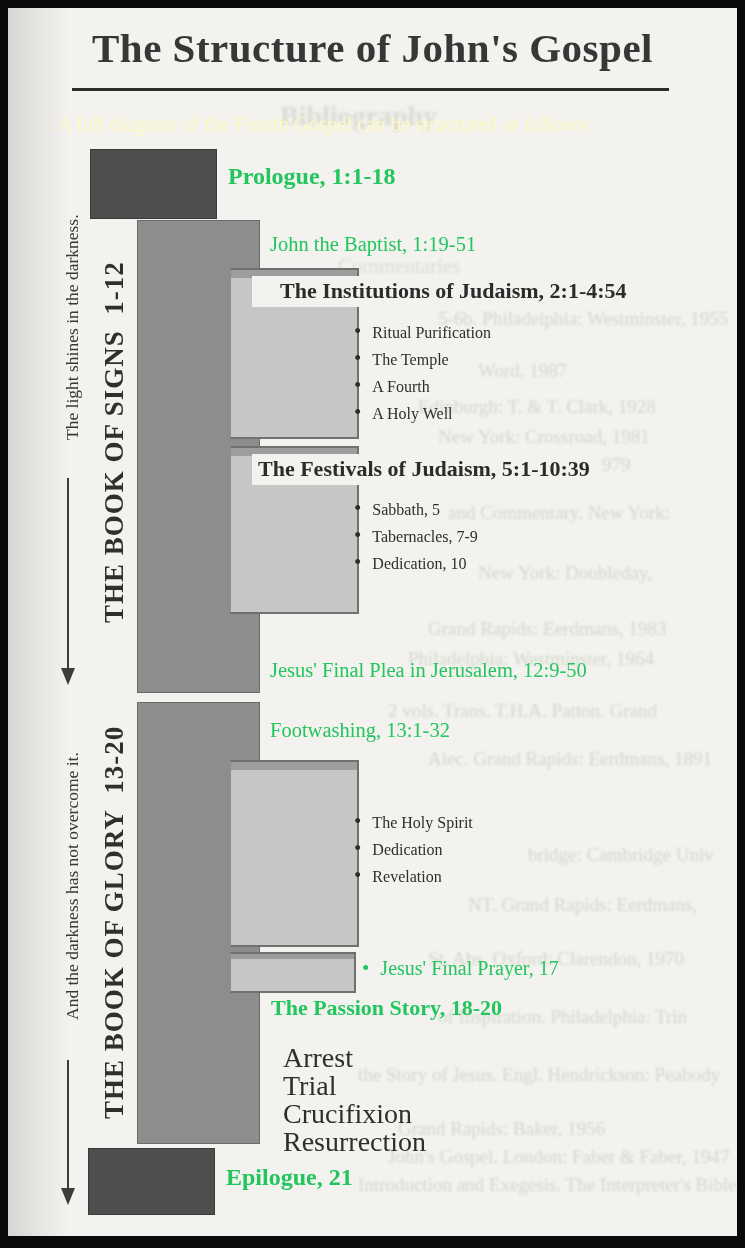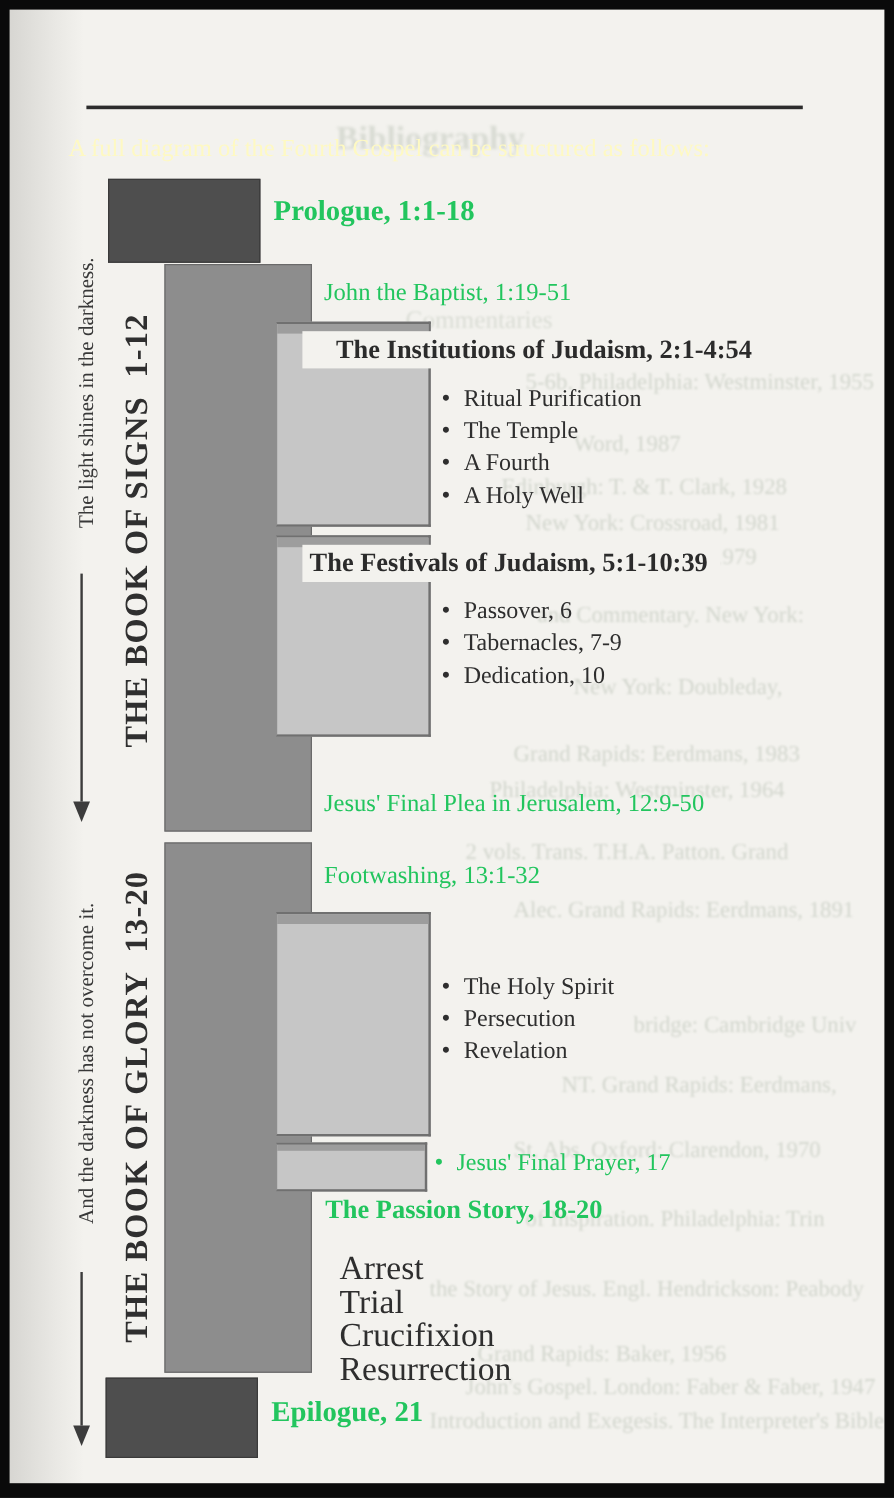--- a/index.html
+++ b/index.html
@@ -41,21 +41,21 @@
   .lbl{position:absolute;white-space:nowrap;font-size:20.5px;color:#22c55e;}
   .lbl.big{font-size:24px;font-weight:bold;}
   #prologue-label{left:228px;top:163px;}
   #john-baptist-label{left:270px;top:233px;}
   #lazarus-label{left:270px;top:625px;}
   #final-plea-label{left:270px;top:659px;}
   #footwashing-label{left:270px;top:719px;}
   #passion-heading{left:271px;top:995px;font-weight:bold;font-size:22px;}
   #epilogue-label{left:226px;top:1164px;}
   
-  .bullets{position:absolute;left:368px;margin:0;padding:0;list-style:none;font-size:20px;}
+  .bullets{position:absolute;left:354px;margin:0;padding:0;list-style:none;font-size:16px;}
   .bullets li{height:27px;line-height:27px;white-space:nowrap;}
   .bullets li::before{content:"\2022";margin-right:11px;font-size:21px;}
   #institutions-bullets{top:318px;}
   #festivals-bullets{top:495px;}
   #farewell-bullets{top:808px;}
   #prayer-line{left:362px;top:956px;font-size:20px;}
   #prayer-line::before{content:"\2022";margin-right:11px;font-size:21px;}
   #passion-items{left:271px;top:1032px;margin:12px;padding:0;list-style:none;font-size:28px;}
   #passion-items li{height:28px;line-height:28px;}
   
@@ -97,20 +97,21 @@
     <div class="bleed" style="left:520px;top:836px;">bridge: Cambridge Univ</div>
     <div class="bleed" style="left:460px;top:886px;">NT. Grand Rapids: Eerdmans,</div>
     <div class="bleed" style="left:420px;top:940px;">St. Abs. Oxford: Clarendon, 1970</div>
     <div class="bleed" style="left:430px;top:998px;">of Inspiration. Philadelphia: Trin</div>
     <div class="bleed" style="left:350px;top:1056px;">the Story of Jesus. Engl. Hendrickson: Peabody</div>
     <div class="bleed" style="left:390px;top:1110px;">Grand Rapids: Baker, 1956</div>
     <div class="bleed" style="left:380px;top:1138px;">John's Gospel. London: Faber &amp; Faber, 1947</div>
     <div class="bleed" style="left:350px;top:1166px;">Introduction and Exegesis. The Interpreter's Bible, vol. 4</div>
   </div>
 
+  <div class="abs" id="page-title">The Structure of John's Gospel</div>
   <div class="abs" id="title-rule"></div>
   <div class="abs" id="intro-line">A full diagram of the Fourth Gospel can be structured as follows:</div>
 
   <div class="vtext" id="light-caption">The light shines in the darkness.</div>
   <div class="arrow-shaft" id="arrow1-shaft"></div>
   <div class="arrow-head" id="arrow1-head"></div>
   <div class="vtext" id="signs-label">THE BOOK OF SIGNS&nbsp;&nbsp;1-12</div>
 
   <div class="vtext" id="dark-caption">And the darkness has not overcome it.</div>
   <div class="arrow-shaft" id="arrow2-shaft"></div>
@@ -132,31 +133,31 @@
   <div class="band" id="institutions-heading">The Institutions of Judaism, 2:1-4:54</div>
   <ul class="bullets" id="institutions-bullets">
     <li>Ritual Purification</li>
     <li>The Temple</li>
     <li>A Fourth</li>
     <li>A Holy Well</li>
   </ul>
 
   <div class="band" id="festivals-heading">The Festivals of Judaism, 5:1-10:39</div>
   <ul class="bullets" id="festivals-bullets">
-    <li>Passover, 6</li>
+    <li>Sabbath, 5</li>
     <li>Tabernacles, 7-9</li>
     <li>Dedication, 10</li>
   </ul>
 
   <div class="lbl" id="final-plea-label">Jesus' Final Plea in Jerusalem, 12:9-50</div>
   <div class="lbl" id="footwashing-label">Footwashing, 13:1-32</div>
 
   <ul class="bullets" id="farewell-bullets">
     <li>The Holy Spirit</li>
-    <li>Persecution</li>
+    <li>Dedication</li>
     <li>Revelation</li>
   </ul>
 
   <div class="lbl" id="prayer-line">Jesus' Final Prayer, 17</div>
 
   <div class="lbl" id="passion-heading">The Passion Story, 18-20</div>
   <ul id="passion-items" class="abs">
     <li>Arrest</li>
     <li>Trial</li>
     <li>Crucifixion</li>

